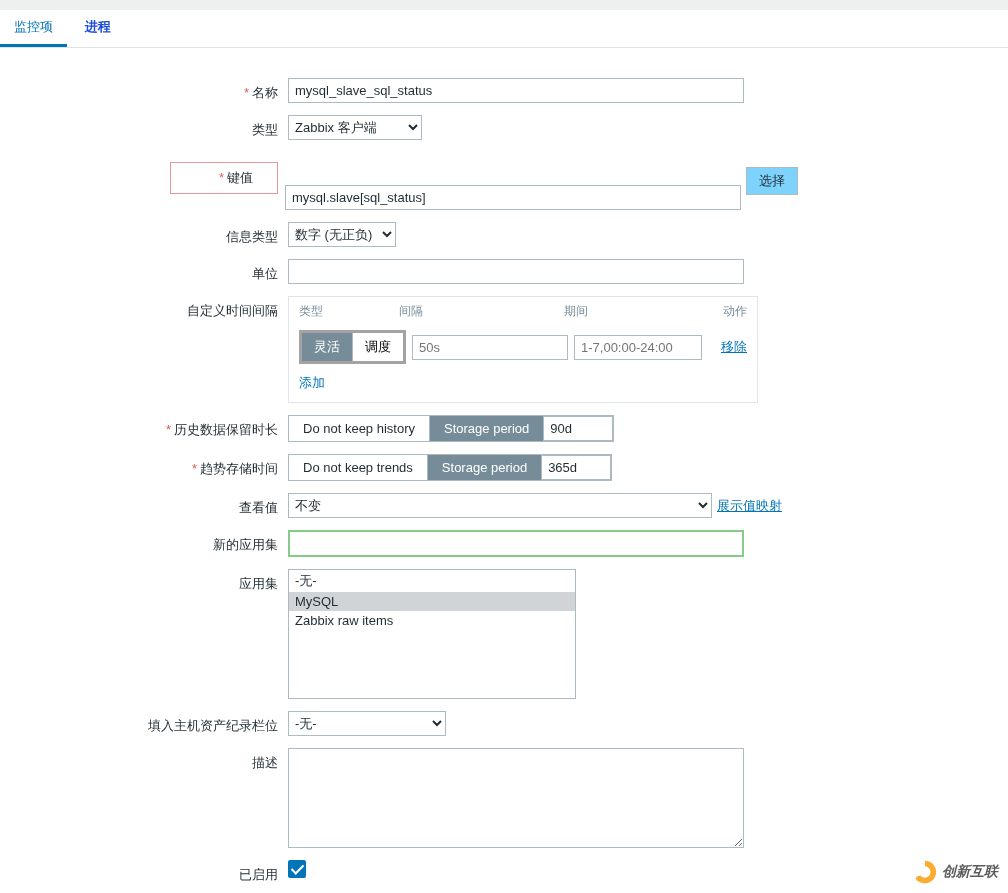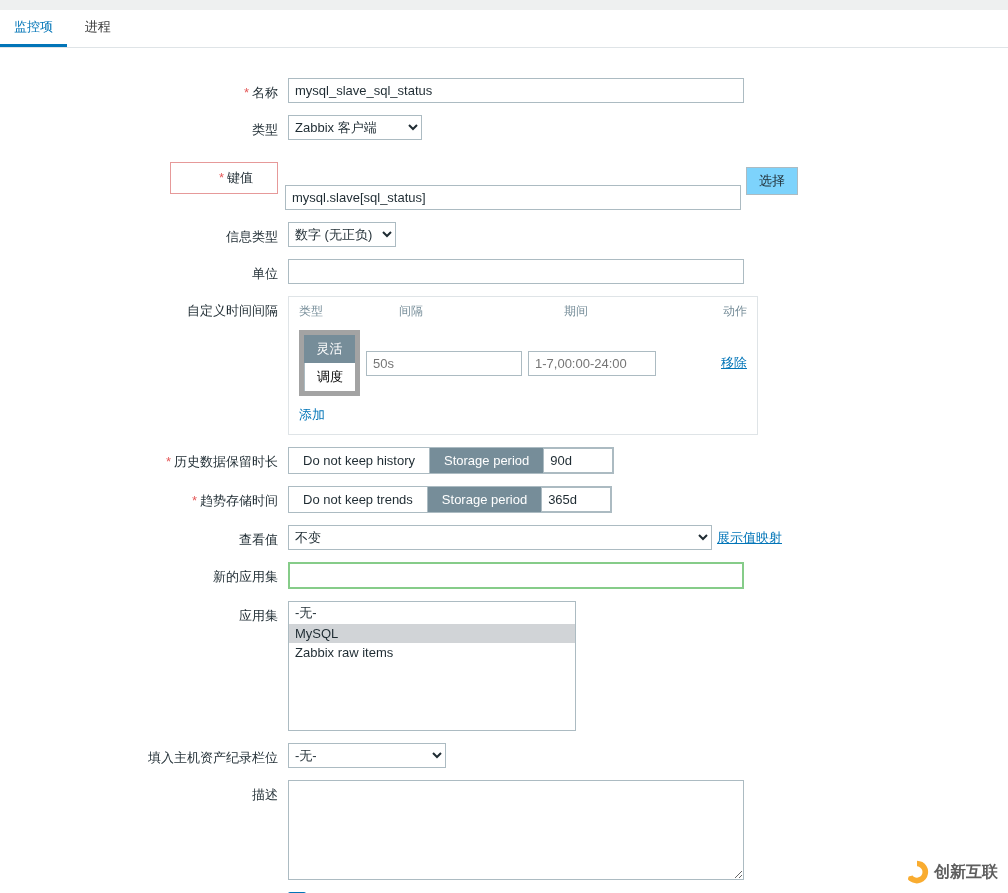--- a/index.html
+++ b/index.html
@@ -1,21 +1,21 @@
 <!DOCTYPE html>
 <html><head>
   <meta charset="utf-8">
   <style>
     * { box-sizing: border-box; margin: 0; padding: 0; }
     body { font-family: Arial, "Microsoft YaHei", sans-serif; font-size: 13px; color: #1f2c33; background: #fff; }
     .top-bar { background: #eef0f0; height: 10px; width: 100%; }
     .tabs { border-bottom: 1px solid #dfe4e7; padding: 0 0 0 0; }
     .tab { display: inline-block; padding: 8px 14px; cursor: pointer; font-size: 13px; }
     .tab.active { color: #0275b8; border-bottom: 3px solid #0275b8; font-weight: normal; }
-    .tab.link { color: #404040; }
+    .tab.link { color: #1d4ed8; font-weight: bold; }
     .form-area { padding: 30px 0; }
     .form-row { display: flex; align-items: flex-start; margin-bottom: 12px; }
     .label { width: 288px; text-align: right; padding-right: 10px; font-size: 13px; color: #1f2c33; padding-top: 6px; }
     .label .req { color: #e45959; margin-right: 3px; }
     .control { display: flex; align-items: center; flex-wrap: wrap; gap: 5px; border-radius: 6px; }
     input[type="text"], select, textarea { border: 1px solid #acbbc2; padding: 4px 6px; font-size: 13px; font-family: inherit; color: #1f2c33; background: #fff; }
     select { padding: 3px 2px; background: #fff; }
     .input-wide { width: 456px; }
     .input-med { width: 160px; }
     .input-highlight-box { border: 1px solid #e69999; padding: 2px; display: inline-block; }
@@ -25,39 +25,39 @@
     .seg-btn.active { background: #768d99; color: #fff; }
     .seg-input { border: none; border-left: 1px solid #acbbc2; padding: 5px 8px; width: 70px; font-size: 13px; }
     .interval-box { border: 1px solid #dfe4e7; padding: 0; width: 470px; }
     .interval-headers { display: flex; padding: 6px 10px 6px 10px; }
     .interval-headers div { color: #768d99; font-size: 12px; }
     .ih-type { width: 100px; }
     .ih-delay { width: 165px; }
     .ih-period { width: 140px; }
     .ih-action { flex: 1; text-align: right; }
     .interval-row { display: flex; align-items: center; padding: 4px 10px 4px 10px; gap: 0; }
-    .interval-type-group { display: inline-flex; border: 5px solid #a3a3a3; flex-direction: column; }
+    .interval-type-group { display: inline-flex; border: 3px solid #a3a3a3; }
     .int-seg { padding: 5px 12px; font-size: 13px; cursor: pointer; background: #fff; border: none; }
     .int-seg.active { background: #768d99; color: #fff; }
     .interval-input { border: 1px solid #acbbc2; padding: 5px 6px; font-size: 13px; margin-left: 6px; color: #768d99; }
     .ii-delay { width: 156px; }
     .ii-period { width: 128px; }
     .remove-link { color: #0275b8; margin-left: auto; cursor: pointer; font-size: 13px; text-decoration: underline; }
     .add-link { color: #0275b8; cursor: pointer; padding: 6px 10px 10px 10px; display: inline-block; font-size: 13px; }
     .link-text { color: #0275b8; cursor: pointer; text-decoration: underline; font-size: 13px; }
     .show-value-select { width: 424px; }
     .new-app-input { width: 456px; border: 2px solid #86cc89 !important; padding: 6px; }
     .applications-list { width: 288px; height: 130px; border: 1px solid #acbbc2; overflow-y: auto; }
     .app-item { padding: 2px 6px; font-size: 13px; cursor: pointer; }
     .app-item.selected { background: #d1d4d7; }
     .inventory-select { width: 158px; }
     .description-textarea { width: 456px; height: 100px; resize: both; }
     .watermark { position: fixed; right: 10px; bottom: 8px; display: flex; align-items: center; gap: 4px; opacity: 0.95; }
     .watermark-icon { width: 26px; height: 26px; }
-    .watermark-text { font-size: 16px; font-weight: bold; color: #555; }
+    .watermark-text { font-size: 14px; font-weight: bold; color: #555; font-style: italic; }
     .checkbox-styled {
       appearance: none; width: 18px; height: 18px; border: 2px solid #0275b8; border-radius: 2px;
       position: relative; cursor: pointer;
     }
     .checkbox-styled:checked { background: #0275b8; }
     .checkbox-styled:checked::after {
       content: ""; position: absolute; left: 4px; top: 0px; width: 5px; height: 10px;
       border: solid #fff; border-width: 0 2px 2px 0; transform: rotate(45deg);
     }
   </style>

